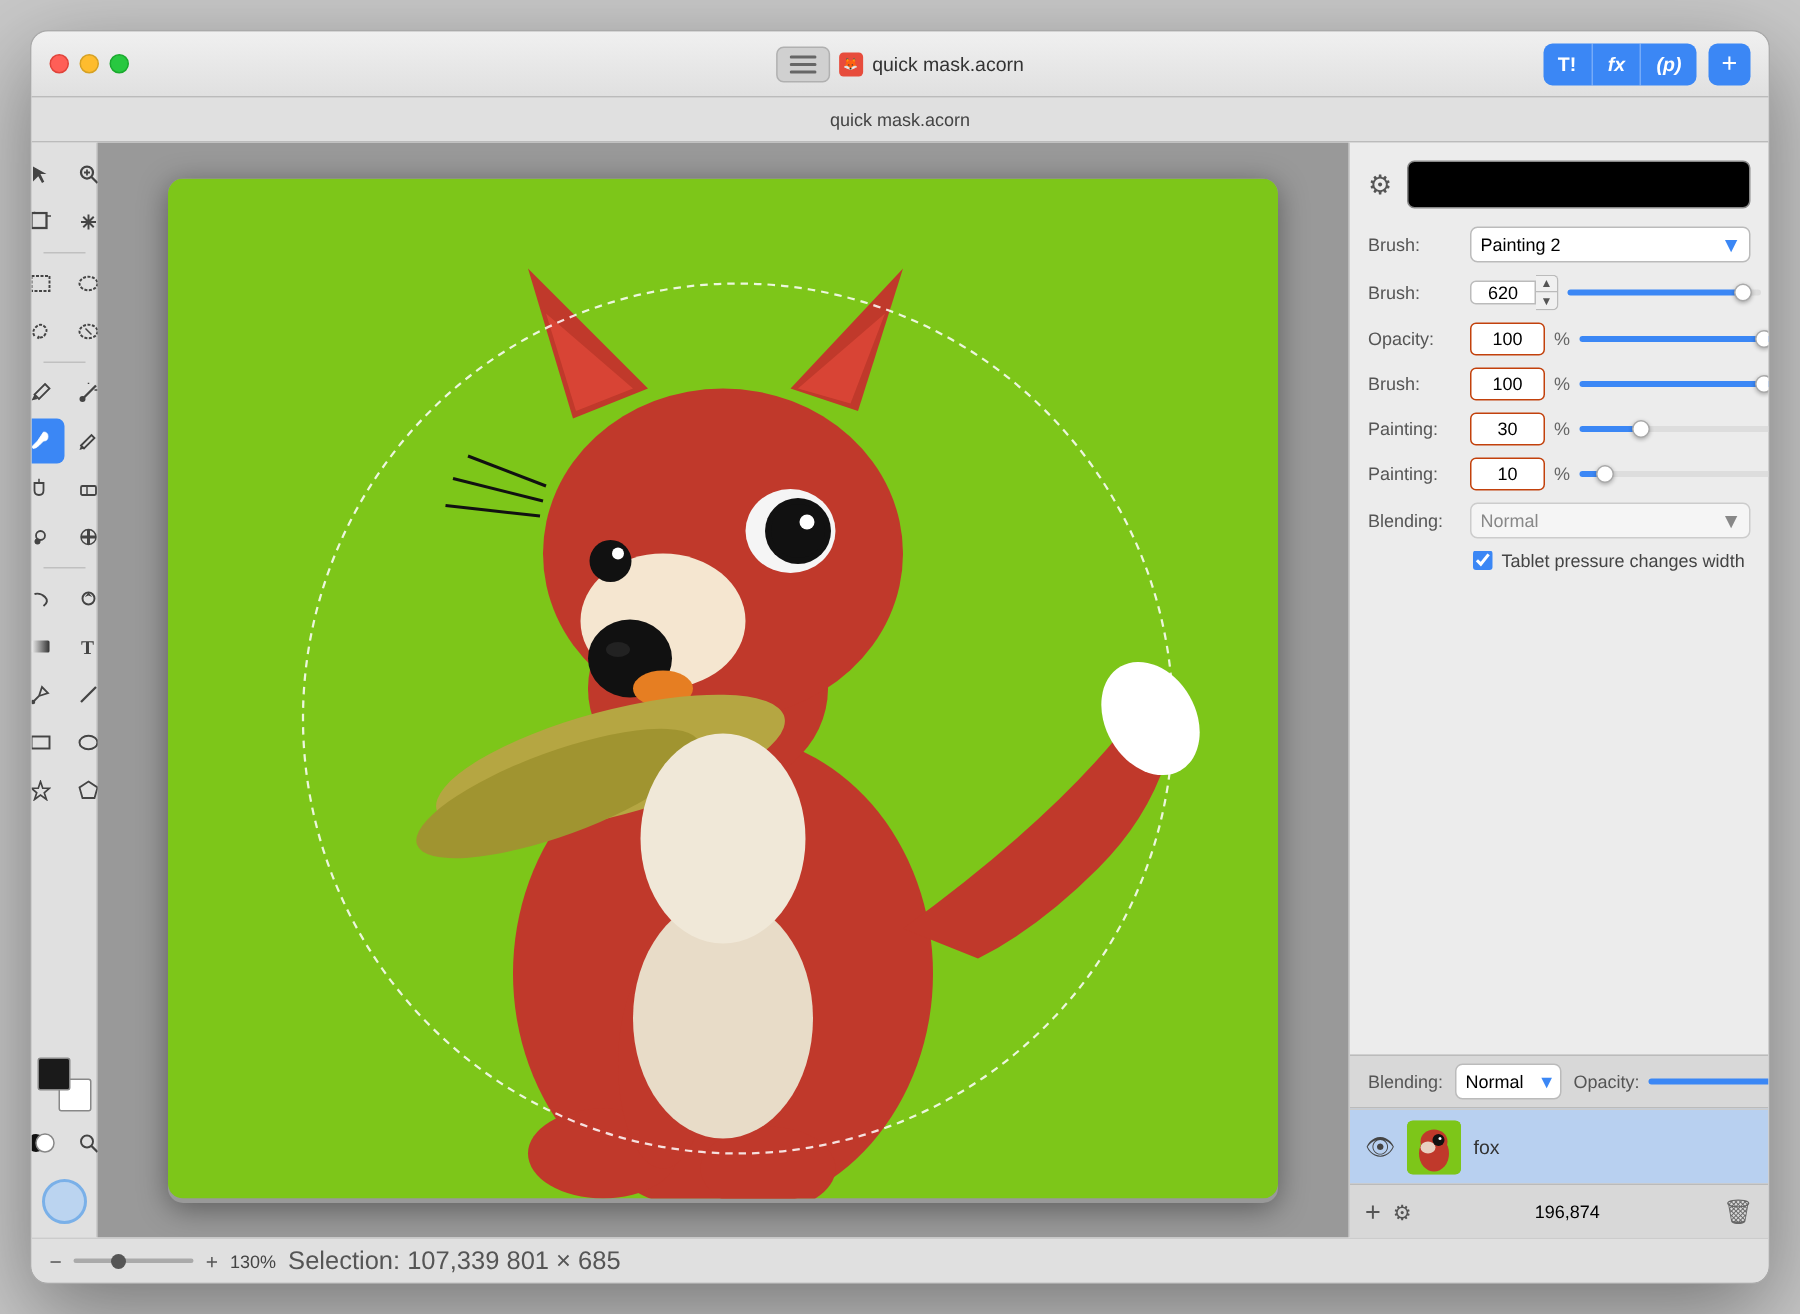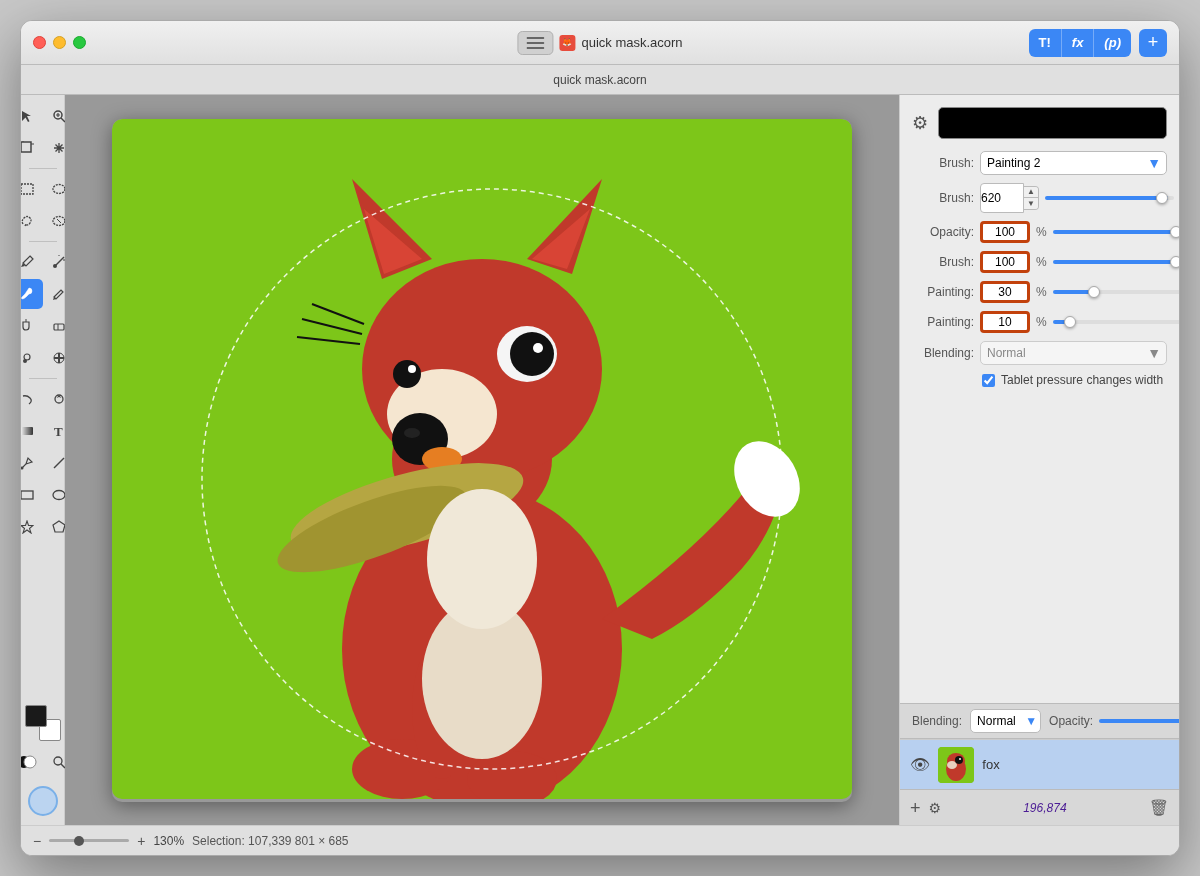--- a/index.html
+++ b/index.html
@@ -239,29 +239,28 @@
       border: 1px solid #888;
     }
     .panel-row {
       display: flex;
       align-items: center;
       margin-bottom: 8px;
       gap: 6px;
     }
     .panel-label {
       width: 62px;
-      text-align: right;
       color: #555;
       font-size: 12px;
       flex-shrink: 0;
     }
     .panel-input {
       width: 50px;
       height: 22px;
-      border: 3px solid #c2410c;
+      border: 1px solid #c2410c;
       border-radius: 4px;
       background: white;
       text-align: center;
       font-size: 12px;
       padding: 0 2px;
     }
     .panel-unit {
       color: #666;
       font-size: 12px;
       flex-shrink: 0;
@@ -319,21 +318,21 @@
       border-radius: 5px;
       background: #f5f5f5;
       font-size: 12px;
       padding: 0 6px;
       appearance: none;
       cursor: pointer;
       color: #888;
     }
     .checkbox-row {
       display: flex;
-      align-items: flex-end;
+      align-items: flex-start;
       gap: 6px;
       padding-left: 70px;
       margin-bottom: 8px;
     }
     .panel-checkbox {
       width: 13px;
       height: 13px;
       accent-color: #3b87f5;
     }
     .checkbox-label {
@@ -440,23 +439,22 @@
     }
     .lf-btn {
       font-size: 18px;
       cursor: pointer;
       color: #555;
       line-height: 1;
     }
     .lf-count {
       flex: 1;
       font-size: 12px;
-      color: #4c1d95;
+      color: #000000;
       text-align: center;
-      font-style: italic;
     }
     .lf-trash {
       font-size: 16px;
       cursor: pointer;
       color: #666;
     }
     
     .statusbar {
       height: 30px;
       background: #e0e0e0;
@@ -480,36 +478,37 @@
       border-radius: 2px;
       cursor: pointer;
     }
     .zoom-slider::-webkit-slider-thumb {
       -webkit-appearance: none;
       width: 10px; height: 10px;
       border-radius: 50%;
       background: #555;
     }
     .zoom-pct { font-size: 12px; color: #444; font-weight: 500; }
-    .status-text { font-size: 12px; color: #555; }
+    .status-text { font-size: 17px; color: #555; }
     
     .fox-svg {
       width: 740px;
       height: 680px;
     }
     .input-stepper {
       display: flex;
       align-items: center;
     }
     .stepper-input {
       width: 44px;
-      height: 30px;
+      height: 16px;
       border: 1px solid #bbb;
       border-radius: 4px 0 0 4px;
       background: white;
+      text-align: center;
       font-size: 12px;
     }
     .stepper-arrows {
       display: flex;
       flex-direction: column;
       border: 1px solid #bbb;
       border-left: none;
       border-radius: 0 4px 4px 0;
       overflow: hidden;
     }

